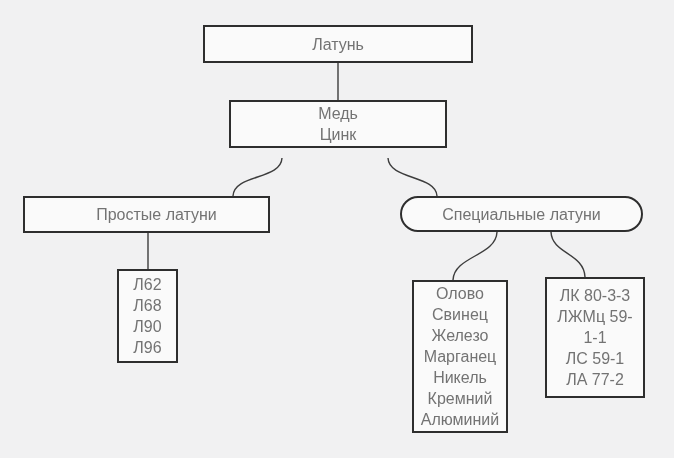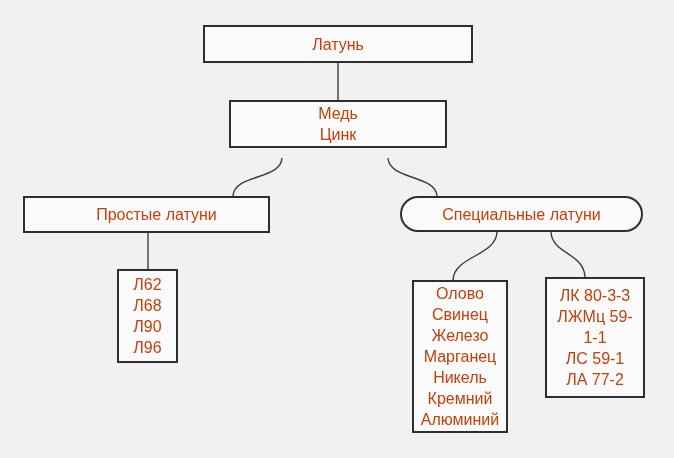--- a/index.html
+++ b/index.html
@@ -5,21 +5,21 @@
   html, body {
     margin: 0;
     padding: 0;
   }
   .stage {
     position: relative;
     width: 674px;
     height: 458px;
     background: #f1f1f2;
     font-family: "Liberation Sans", sans-serif;
-    color: #c2410c;
+    color: #737373;
     overflow: hidden;
   }
   .connectors {
     position: absolute;
     left: 0;
     top: 0;
     width: 674px;
     height: 458px;
   }
   .connectors line, .connectors path {

